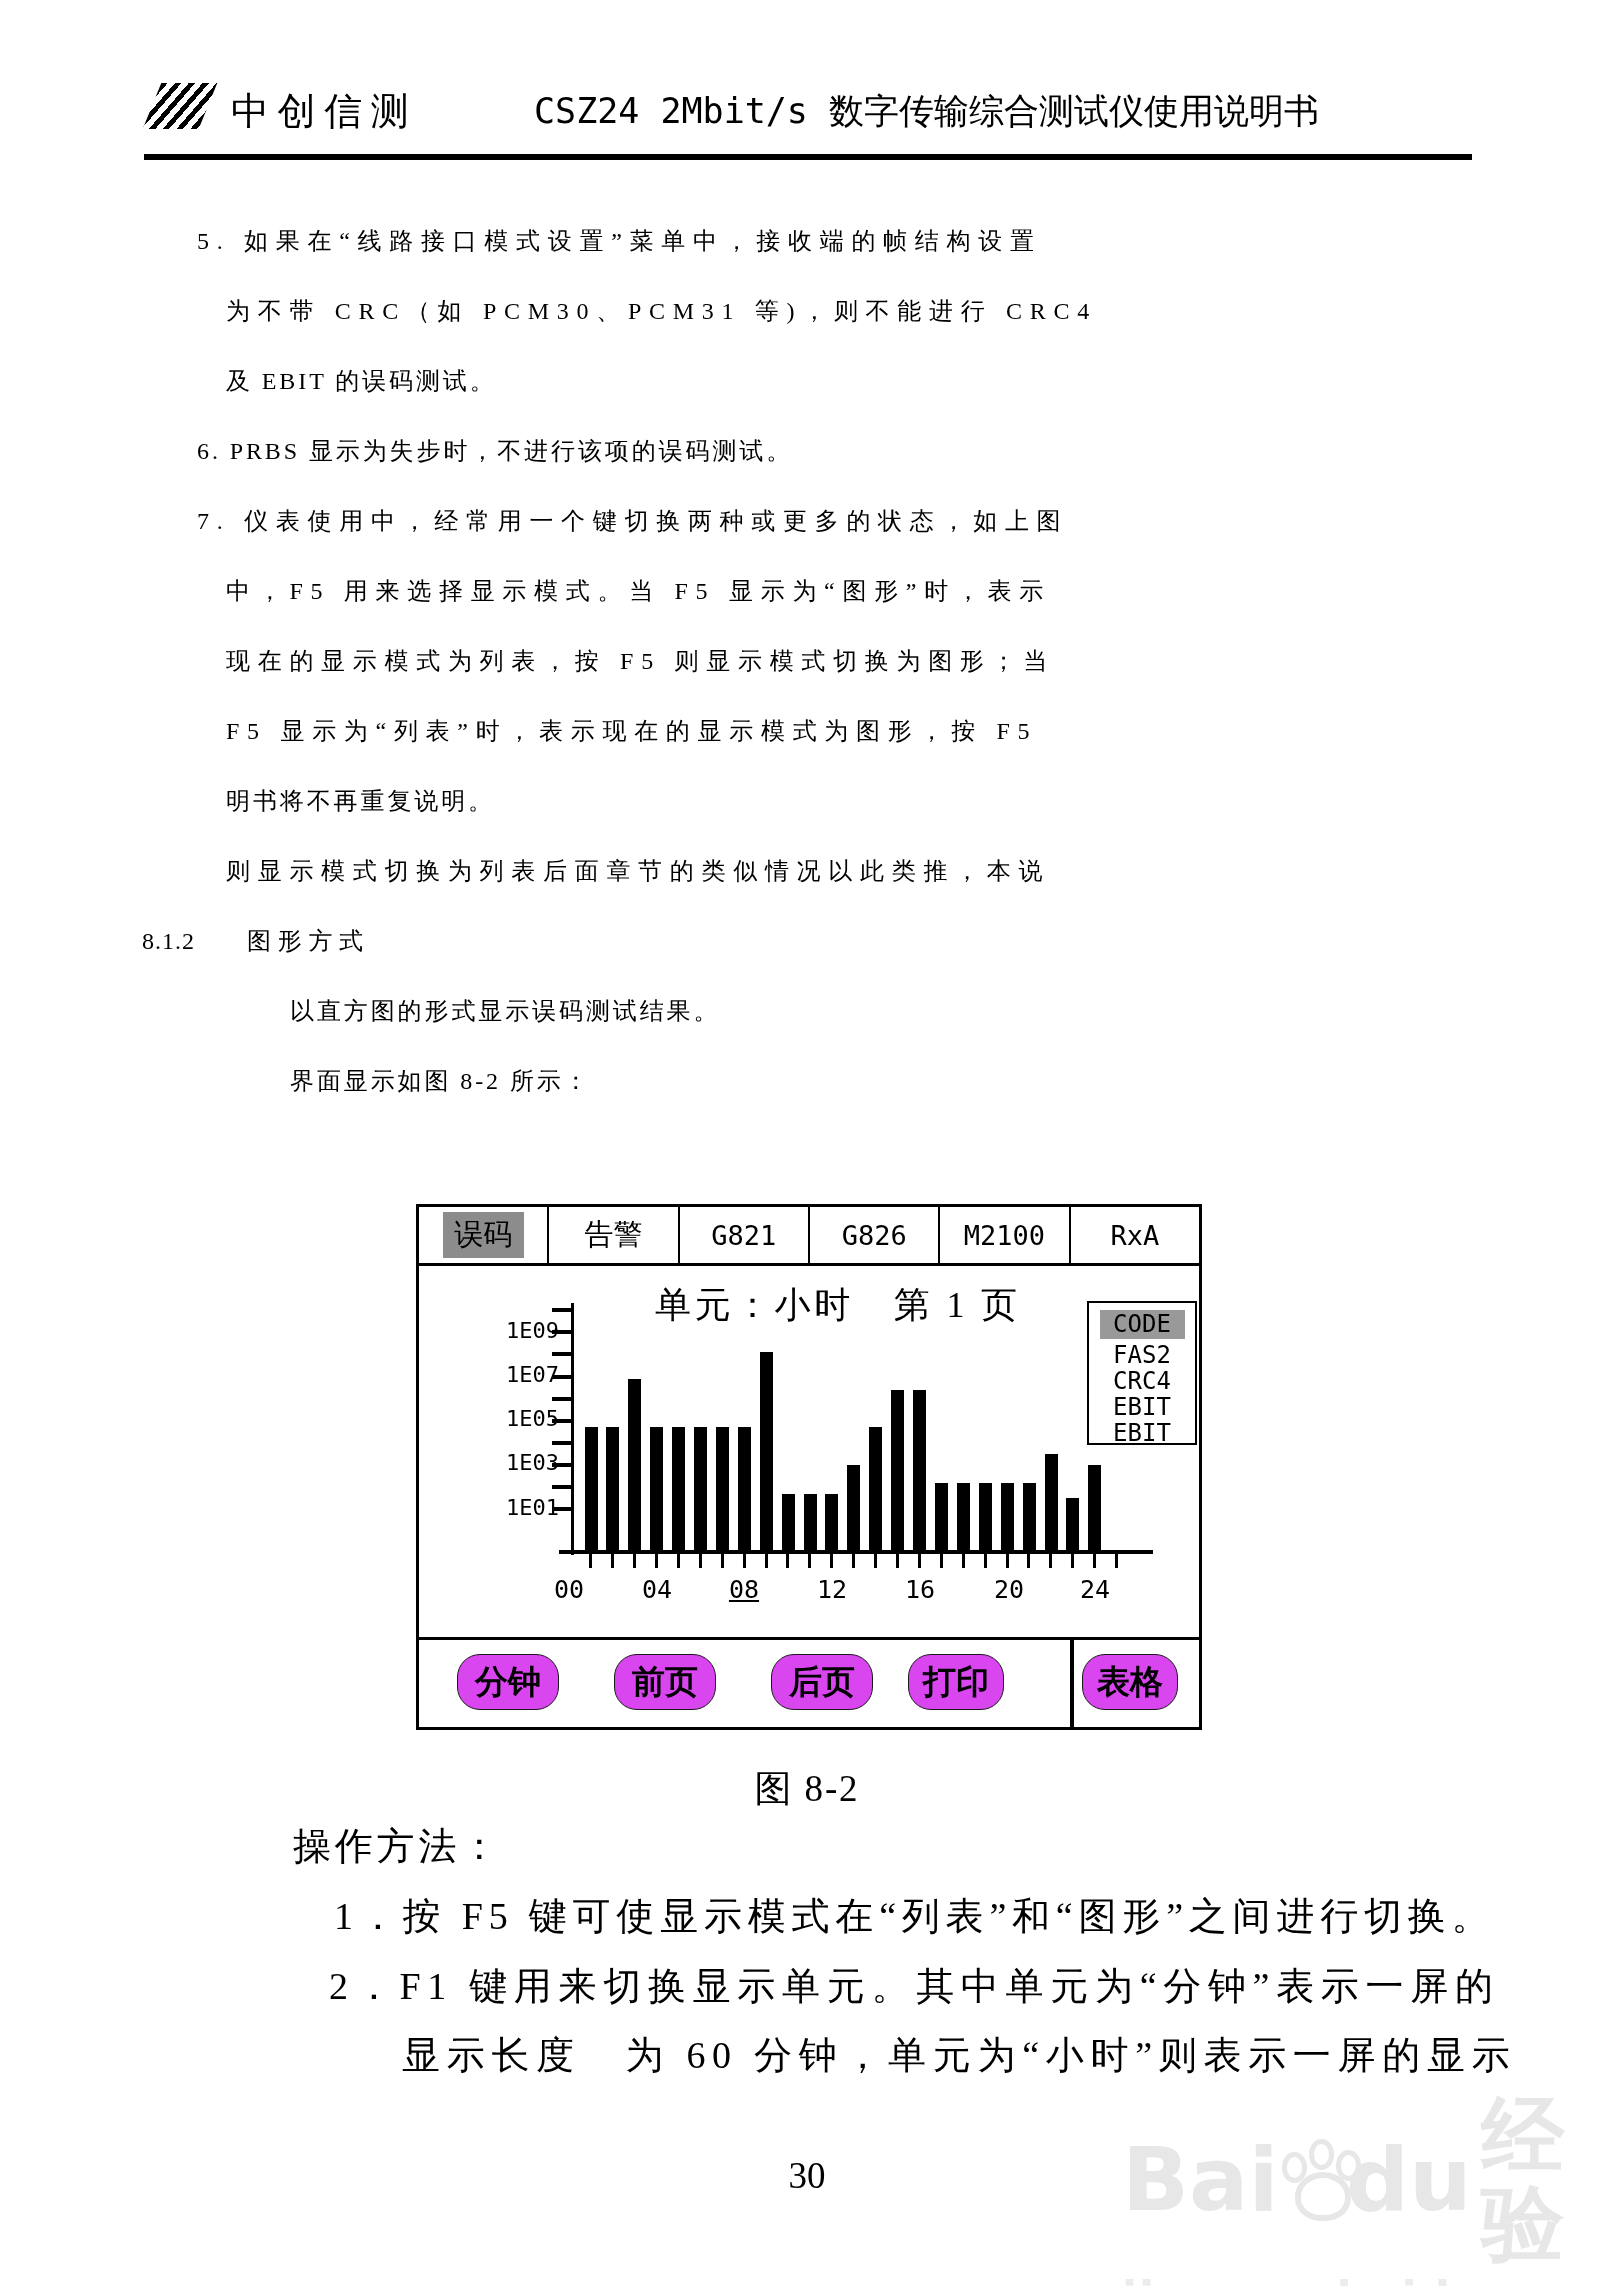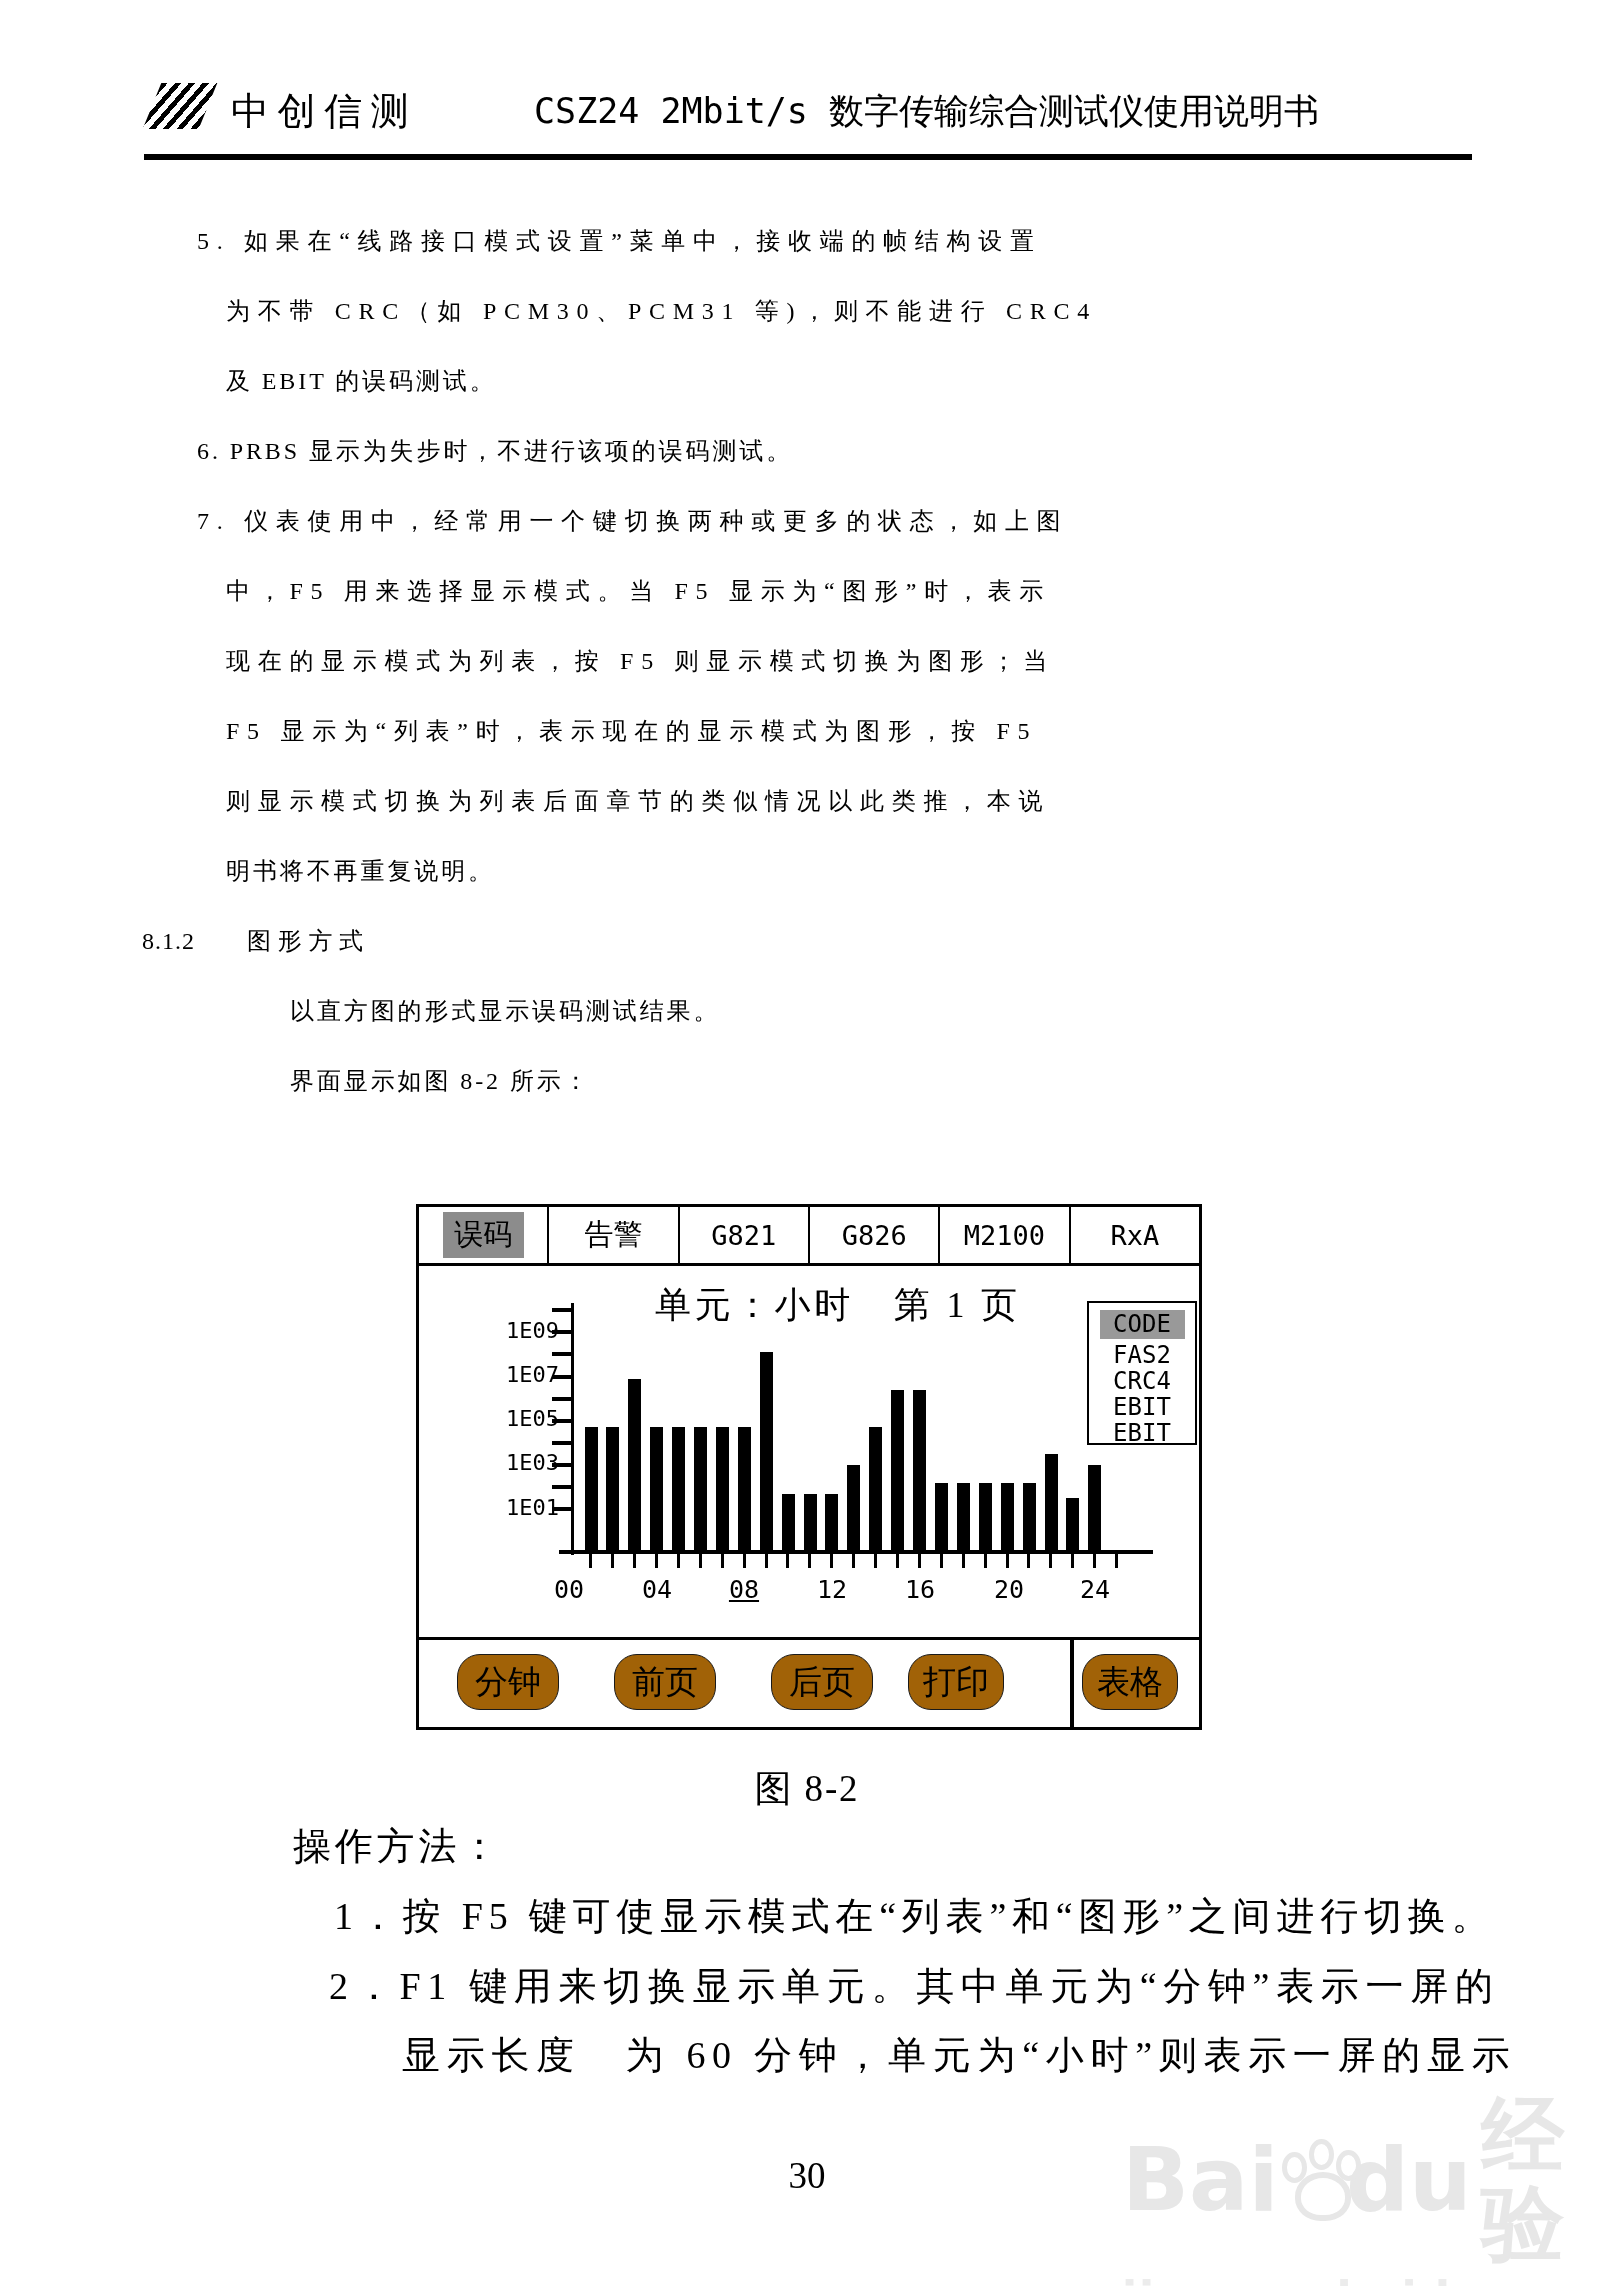--- a/index.html
+++ b/index.html
@@ -47,23 +47,23 @@
   .litem{font-family:"DejaVu Sans Mono",monospace;font-size:24px;line-height:26px;}
   .yaxis{position:absolute;left:152px;top:37px;width:2.9px;height:252px;background:#000;}
   .xaxis{position:absolute;left:140px;top:284px;width:594px;height:3.8px;background:#000;}
   .tick,.bar{position:absolute;background:#000;}
   .ylab{position:absolute;width:67px;text-align:right;
         font-family:"DejaVu Sans Mono",monospace;font-size:22px;}
   .xlab{position:absolute;width:58px;text-align:center;
         font-family:"DejaVu Sans Mono",monospace;font-size:25px;}
 
   .fkeys{position:relative;height:87px;border-top:3.8px solid #000;}
-  .fkey{position:absolute;top:14.4px;width:102px;height:56px;background:#a16207;
+  .fkey{position:absolute;top:14.4px;width:102px;height:56px;background:#d946ef;
         border:1.9px solid #1a1a1a;border-radius:23px;display:flex;align-items:center;
-        justify-content:center;font-size:33px;box-sizing:border-box;}
+        justify-content:center;font-size:33px;box-sizing:border-box;font-weight:bold;}
   .k1{left:38px;} .k2{left:195px;} .k3{left:352px;} .k4{left:489px;width:96px;}
   .k5{left:663px;width:96px;}
   .fdiv{position:absolute;left:651px;top:0;width:3.8px;height:87px;background:#000;}
 
   
   .caption{position:absolute;left:0;top:1764px;width:1614px;text-align:center;
            font-size:37px;letter-spacing:1.9px;}
   .ops-title{position:absolute;left:293px;top:1821px;font-size:38px;letter-spacing:3.8px;}
   .op1{position:absolute;left:334px;top:1891px;font-size:38px;letter-spacing:5.8px;white-space:nowrap;}
   .op2a{position:absolute;left:329px;top:1961px;font-size:38px;letter-spacing:6.7px;white-space:nowrap;}
@@ -95,22 +95,22 @@
 
   <div class="doc">
     <div class="line j">5. 如果在“线路接口模式设置”菜单中，接收端的帧结构设置</div>
     <div class="line j ind">为不带 CRC（如 PCM30、PCM31 等)，则不能进行 CRC4</div>
     <div class="line s ind">及 EBIT 的误码测试。</div>
     <div class="line s">6. PRBS 显示为失步时，不进行该项的误码测试。</div>
     <div class="line j">7. 仪表使用中，经常用一个键切换两种或更多的状态，如上图</div>
     <div class="line j ind">中，F5 用来选择显示模式。当 F5 显示为“图形”时，表示</div>
     <div class="line j ind">现在的显示模式为列表，按 F5 则显示模式切换为图形；当</div>
     <div class="line j ind">F5 显示为“列表”时，表示现在的显示模式为图形，按 F5</div>
+    <div class="line s ind">明书将不再重复说明。</div>
     <div class="line j ind">则显示模式切换为列表后面章节的类似情况以此类推，本说</div>
-    <div class="line s ind">明书将不再重复说明。</div>
     <div class="line headrow">
       <span class="num">8.1.2</span>
       <span class="ttl">图形方式</span>
     </div>
     <div class="line s ind2">以直方图的形式显示误码测试结果。</div>
     <div class="line s ind2">界面显示如图 8-2 所示：</div>
   </div>
 
   <div class="figure">
     <div class="tabs">

